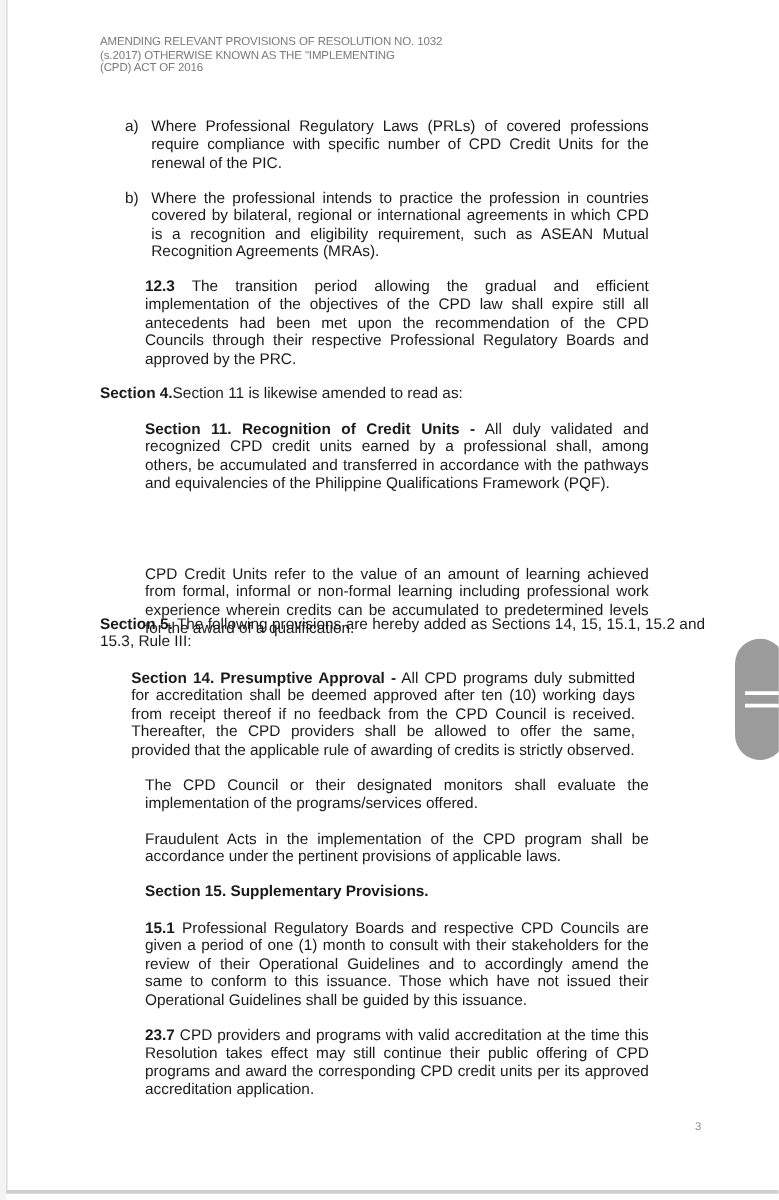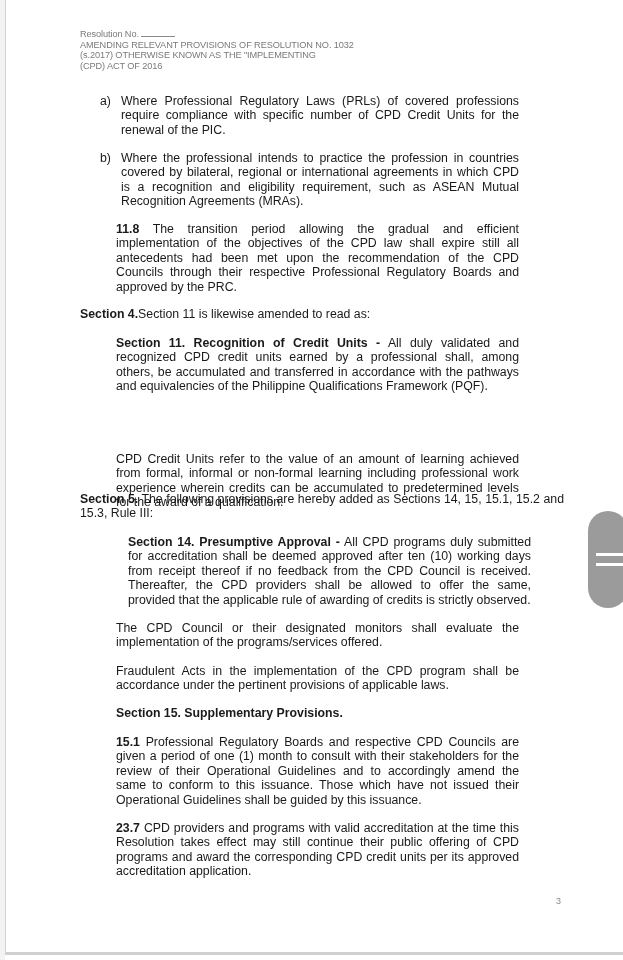--- a/index.html
+++ b/index.html
@@ -30,57 +30,56 @@
   .scroll-handle .bar { position: absolute; left: 8px; width: 40px; height: 3px; background: #ffffff; }
   .page-number { position: absolute; left: 556px; top: 896px; font-size: 9px; color: #8a8a8a; }
 </style>
 </head>
 <body>
 
 <div class="left-shade"></div>
 <div class="page-frame"></div>
 
 <div class="header">
-  <div class="line"><span>Resolution No.</span> <span class="blank"></span></div>
   <div class="line">AMENDING RELEVANT PROVISIONS OF RESOLUTION NO. 1032</div>
   <div class="line">(s.2017) OTHERWISE KNOWN AS THE "IMPLEMENTING</div>
   <div class="line">(CPD) ACT OF 2016</div>
 </div>
 
 <div class="list-item body-text" style="top:94px;">
   <span class="marker">a)</span>
   <span>Where Professional Regulatory Laws (PRLs) of covered professions require compliance with specific number of CPD Credit Units for the renewal of the PIC.</span>
 </div>
 
 <div class="list-item body-text" style="top:151px;">
   <span class="marker">b)</span>
   <span>Where the professional intends to practice the profession in countries covered by bilateral, regional or international agreements in which CPD is a recognition and eligibility requirement, such as ASEAN Mutual Recognition Agreements (MRAs).</span>
 </div>
 
 <div class="block body-text" style="left:116px; top:222px; width:403px;">
-  <b>11.8</b><span> The transition period allowing the gradual and efficient implementation of the objectives of the CPD law shall expire still all antecedents had been met upon the recommendation of the CPD Councils through their respective Professional Regulatory Boards and approved by the PRC.</span>
+  <b>12.3</b><span> The transition period allowing the gradual and efficient implementation of the objectives of the CPD law shall expire still all antecedents had been met upon the recommendation of the CPD Councils through their respective Professional Regulatory Boards and approved by the PRC.</span>
 </div>
 
 <div class="block body-text" style="left:80px; top:307px; width:460px; text-align:left;">
   <b>Section 4.</b><span>Section 11 is likewise amended to read as:</span>
 </div>
 
 <div class="block body-text" style="left:116px; top:336px; width:403px;">
   <b>Section 11. Recognition of Credit Units -</b><span> All duly validated and recognized CPD credit units earned by a professional shall, among others, be accumulated and transferred in accordance with the pathways and equivalencies of the Philippine Qualifications Framework (PQF).</span>
 </div>
 
 <div class="block body-text" style="left:116px; top:407px; width:403px;margin-top:45px;">
   <span>CPD Credit Units refer to the value of an amount of learning achieved from formal, informal or non-formal learning including professional work experience wherein credits can be accumulated to predetermined levels for the award of a qualification.</span>
 </div>
 
 <div class="block body-text" style="left:80px; top:492px; width:484px;">
   <b>Section 5.</b><span> The following provisions are hereby added as Sections 14, 15, 15.1, 15.2 and 15.3, Rule III:</span>
 </div>
 
-<div class="block body-text" style="left:128px; top:535px; width:403px;">
+<div class="block body-text" style="left:105px; top:535px; width:403px;">
   <b>Section 14.  Presumptive Approval -</b><span> All CPD programs duly submitted for accreditation shall be deemed approved after ten (10) working days from receipt thereof if no feedback from the CPD Council is received. Thereafter, the CPD providers shall be allowed to offer the same, provided that the applicable rule of awarding of credits is strictly observed.</span>
 </div>
 
 <div class="block body-text" style="left:116px; top:621px; width:403px;">
   <span>The CPD Council or their designated monitors shall evaluate the implementation of the programs/services offered.</span>
 </div>
 
 <div class="block body-text" style="left:116px; top:664px; width:403px;">
   <span>Fraudulent Acts in the implementation of the CPD program shall be accordance under the pertinent provisions of applicable laws.</span>
 </div>

